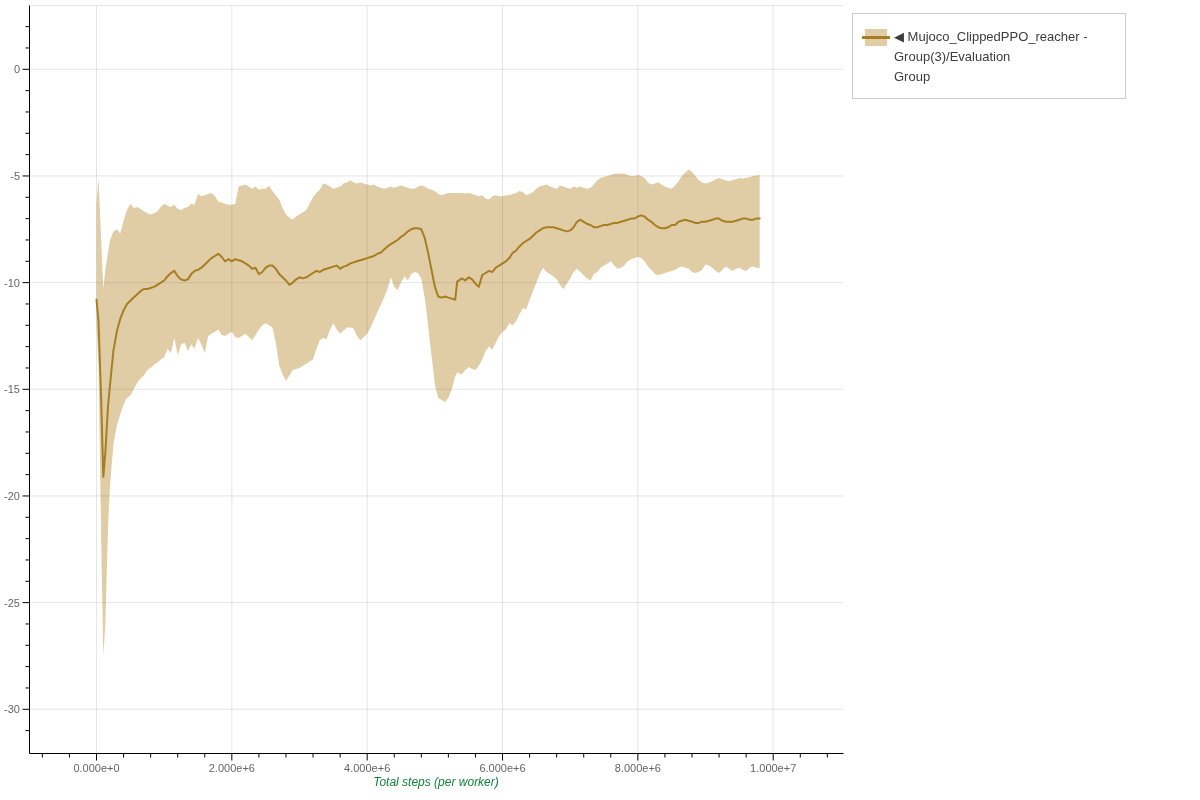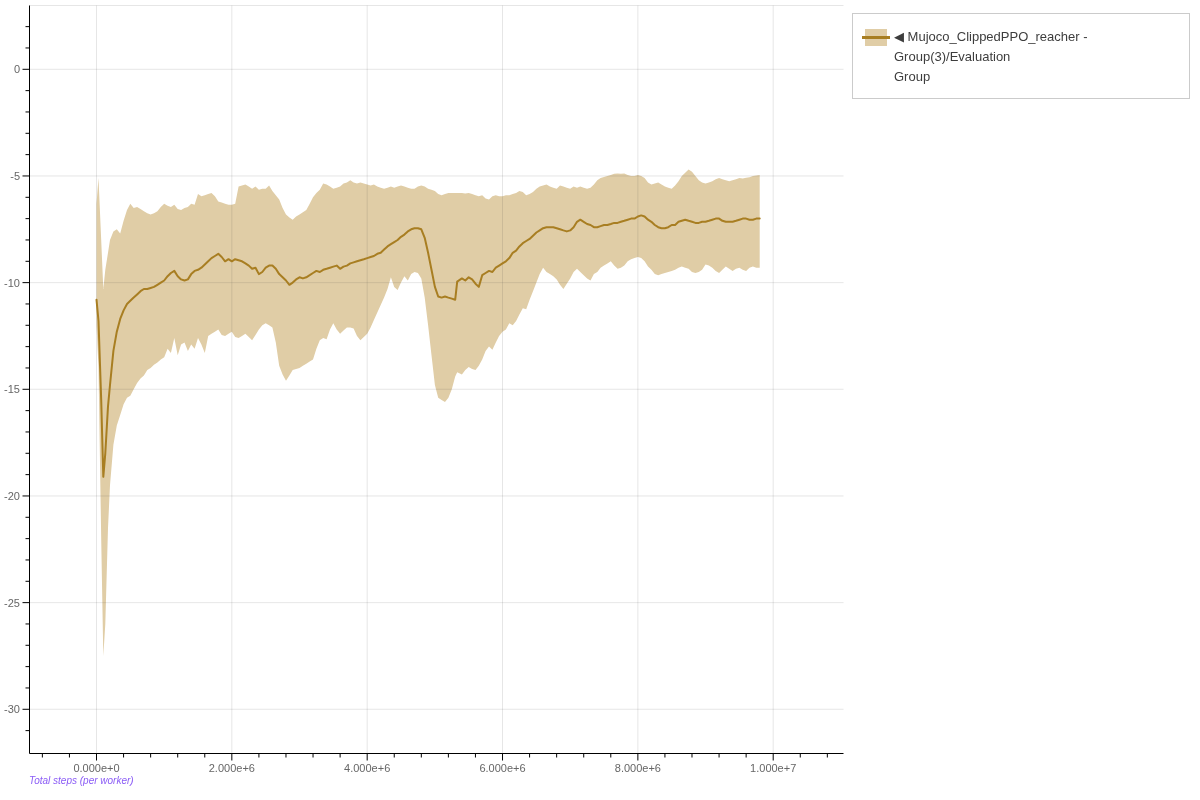--- a/index.html
+++ b/index.html
@@ -5,25 +5,25 @@
   html,body{margin:0;padding:0;}
   body{
     width:1200px;height:800px;background:#ffffff;overflow:hidden;
     font-family:"Liberation Sans",sans-serif;position:relative;
   }
   .page{position:absolute;inset:0;}
   svg.plot{position:absolute;left:0;top:0;}
   svg.plot text{font-family:"Liberation Sans",sans-serif;}
   .tick{font-size:11px;fill:#666666;}
   .x-title{
-    position:absolute;left:29px;top:775px;width:814px;text-align:left;
-    font-size:10px;font-style:italic;color:#8b5cf6;
+    position:absolute;left:29px;top:775px;width:814px;text-align:center;
+    font-size:12px;font-style:italic;color:#15803d;
   }
   .legend{
-    position:absolute;left:852px;top:13px;width:338px;box-sizing:border-box;
+    position:absolute;left:852px;top:13px;width:274px;box-sizing:border-box;
     background:#ffffff;border:1px solid #cbcbcb;
     padding:13px 10px 11px 12px;display:flex;gap:7px;align-items:flex-start;
   }
   .swatch{width:22px;height:17px;background:#e0cda6;position:relative;flex:0 0 auto;margin-top:2px;}
   .swatch-line{position:absolute;left:-3px;right:-3px;top:7px;height:3px;background:#a87e22;}
   .legend-text{font-size:13px;color:#3d3d3d;line-height:20px;}
 </style>
 </head>
 <body>
 

